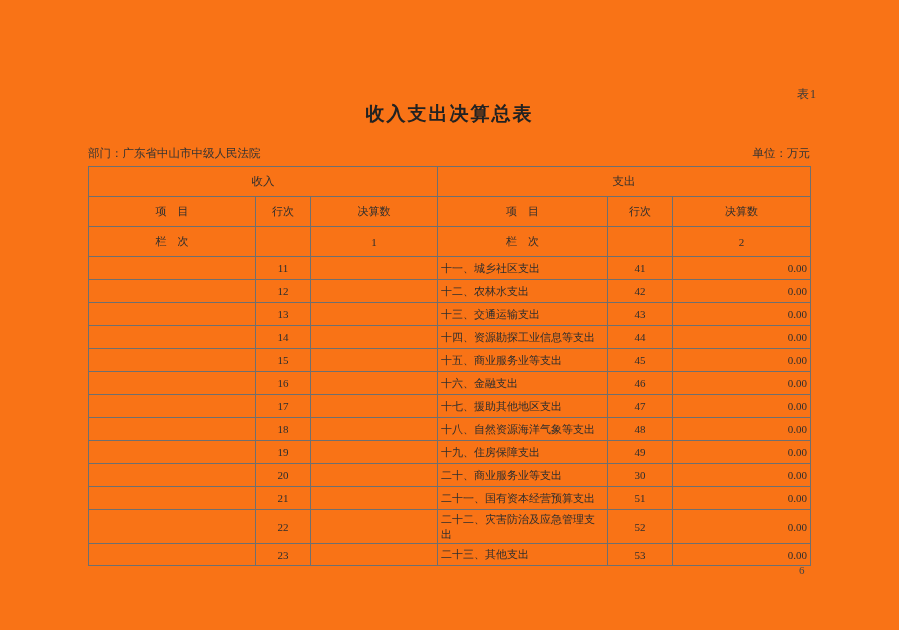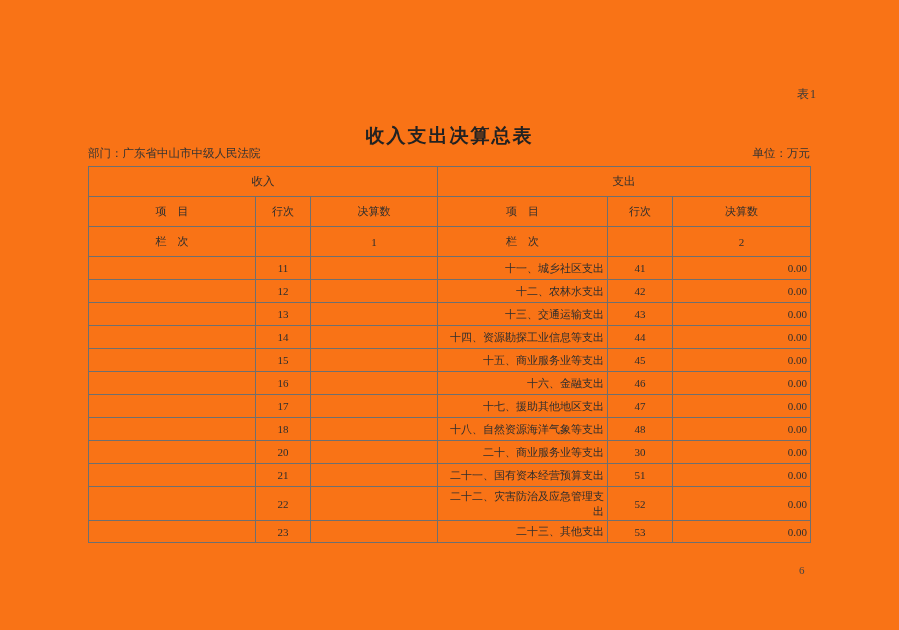--- a/index.html
+++ b/index.html
@@ -21,21 +21,21 @@
   .sheet-tag {
     position: absolute;
     top: 86px;
     right: 82px;
     font-size: 12px;
     color: #3a3a3a;
     letter-spacing: 1px;
   }
   .doc-title {
     position: absolute;
-    top: 123px;
+    top: 101px;
     left: 0;
     width: 899px;
     margin: 0;
     text-align: center;
     font-size: 19px;
     font-weight: bold;
     letter-spacing: 2px;
     color: #222;
   }
   .meta-row {
@@ -74,21 +74,21 @@
     padding: 0 3px;
     overflow: hidden;
   }
   .h-section { height: 22px; font-size: 11.5px; }
   .h-cols    { height: 22px; }
   .h-lanes   { height: 23px; }
   tr.data-row { height: 23px; }
   tr.data-row-tall { height: 34px; }
   tr.data-row-last { height: 22px; }
   td.c-item {
-    text-align: right;
+    text-align: left;
     padding-left: 7px;
     padding-right: 4px;
     line-height: 1.35;
   }
   td.c-no {
     text-align: center;
   }
   td.c-val {
     text-align: right;
     padding-right: 9px;
@@ -206,20 +206,28 @@
       <tr class="data-row">
         <td class="c-item"></td>
         <td class="c-no">18</td>
         <td class="c-val"></td>
         <td class="c-item">十八、自然资源海洋气象等支出</td>
         <td class="c-no">48</td>
         <td class="c-val">0.00</td>
       </tr>
       <tr class="data-row">
         <td class="c-item"></td>
+        <td class="c-no">19</td>
+        <td class="c-val"></td>
+        <td class="c-item">十九、住房保障支出</td>
+        <td class="c-no">49</td>
+        <td class="c-val">0.00</td>
+      </tr>
+      <tr class="data-row">
+        <td class="c-item"></td>
         <td class="c-no">20</td>
         <td class="c-val"></td>
         <td class="c-item">二十、商业服务业等支出</td>
         <td class="c-no">30</td>
         <td class="c-val">0.00</td>
       </tr>
       <tr class="data-row">
         <td class="c-item"></td>
         <td class="c-no">21</td>
         <td class="c-val"></td>

